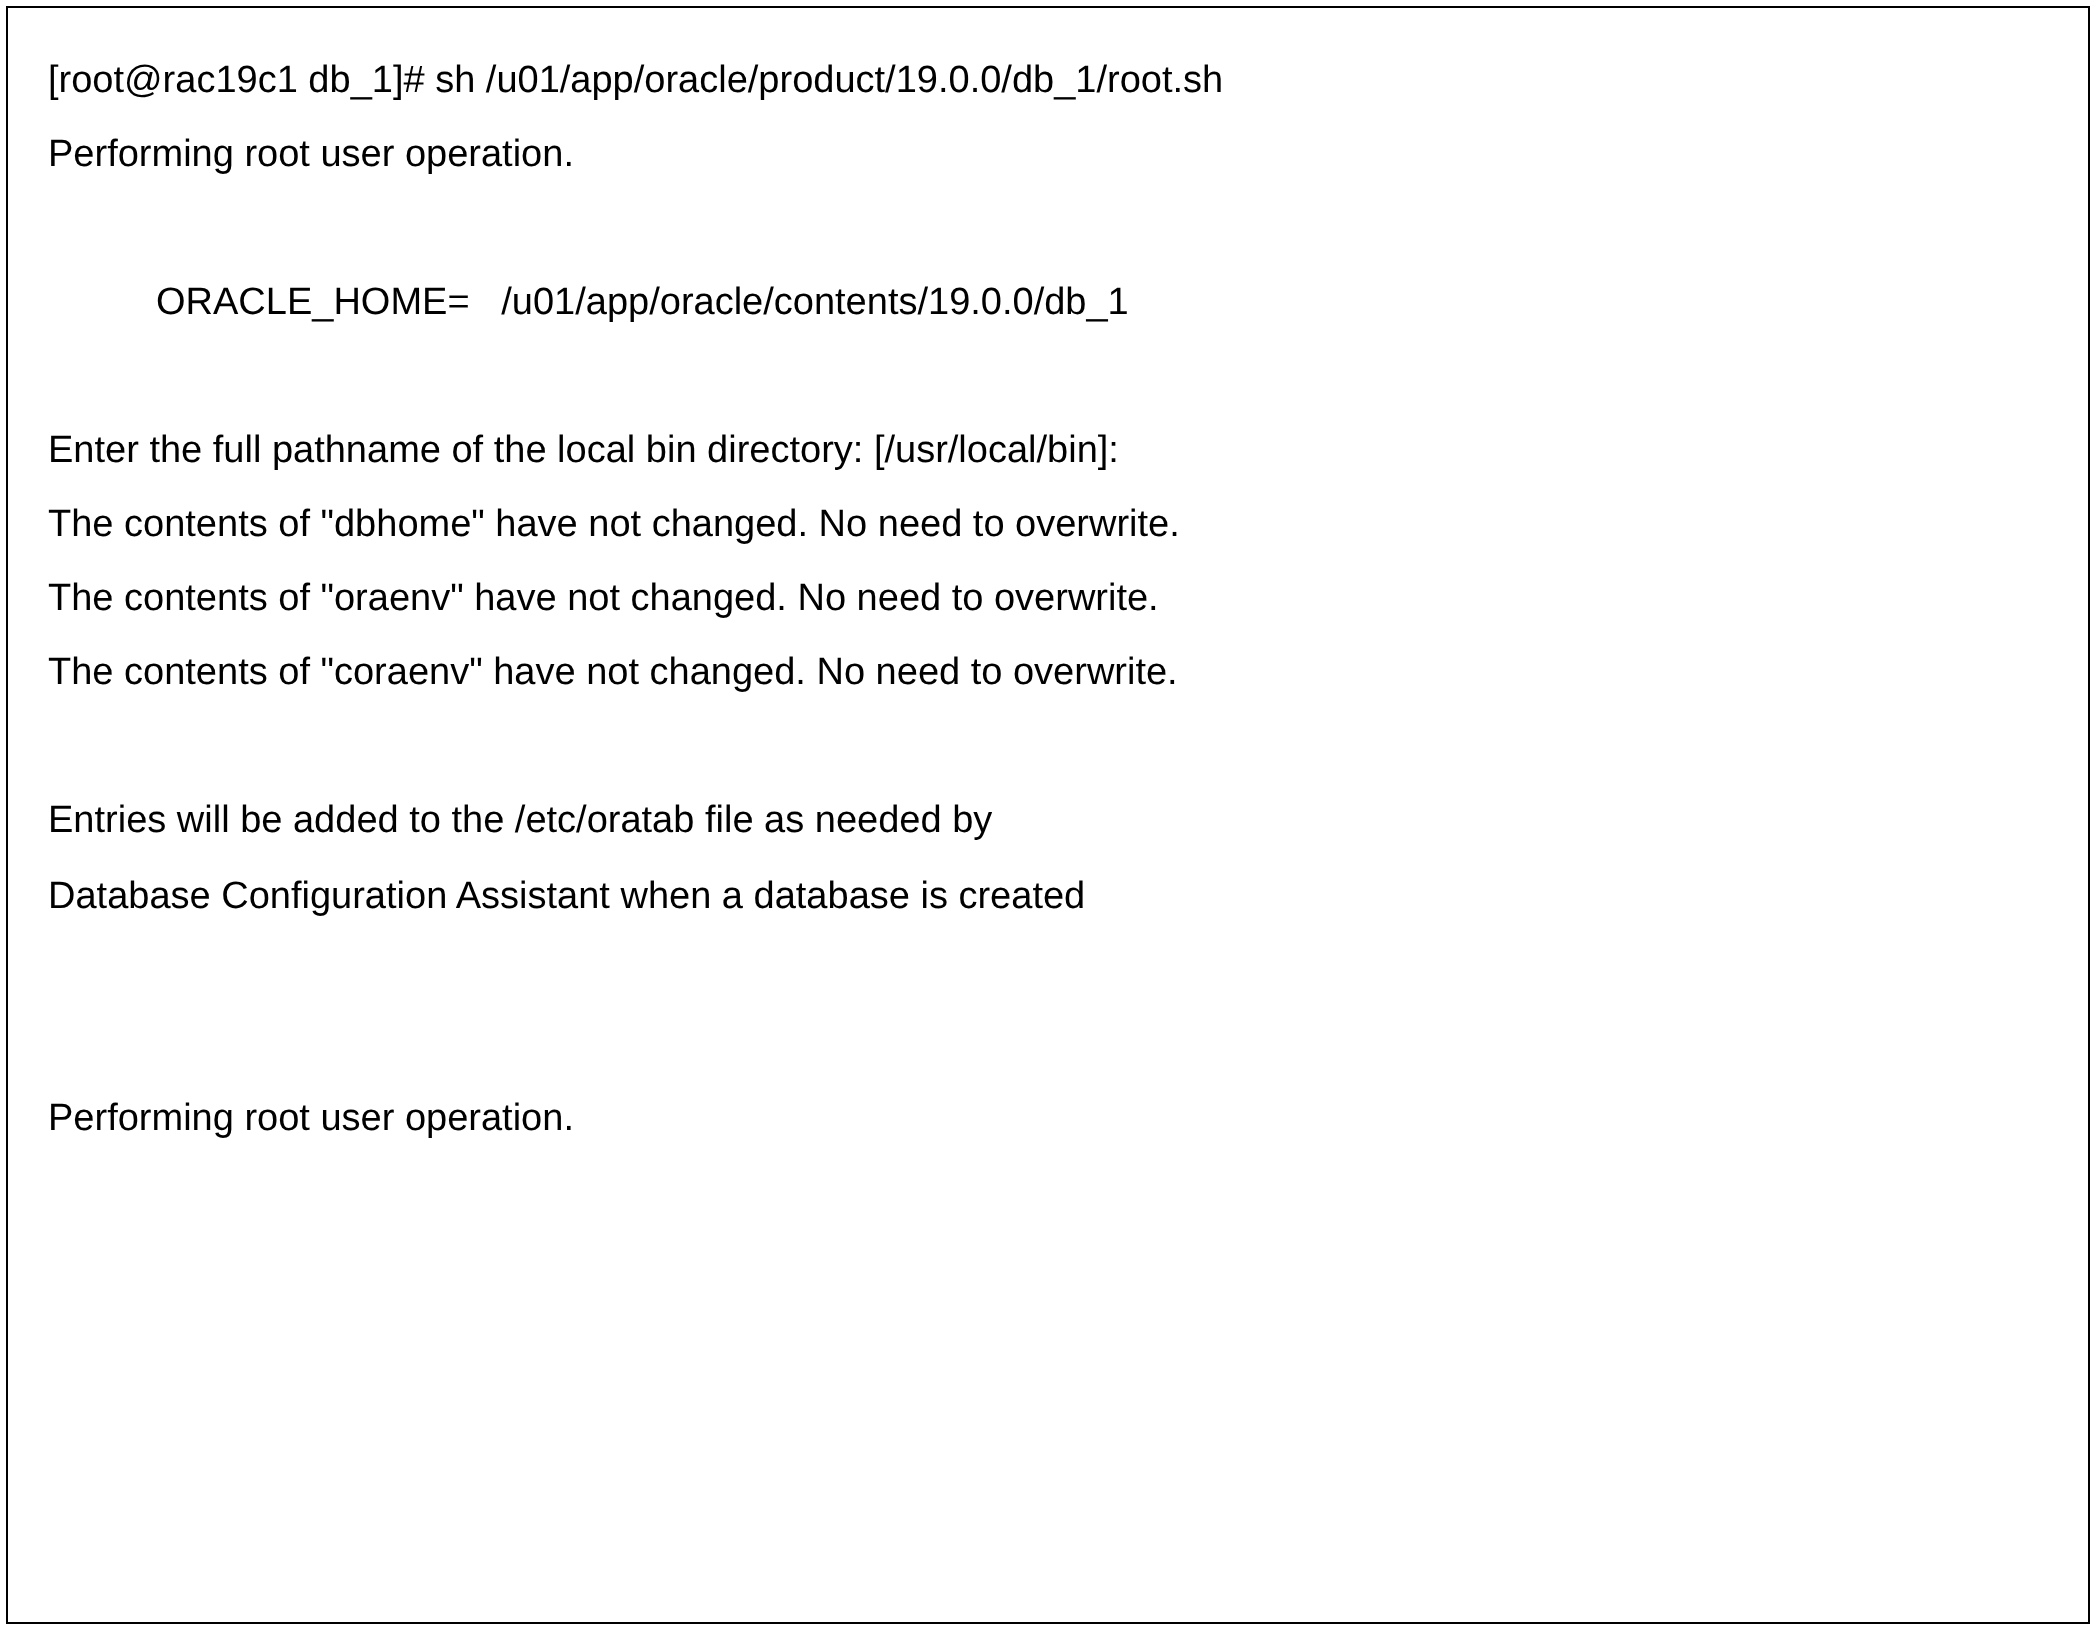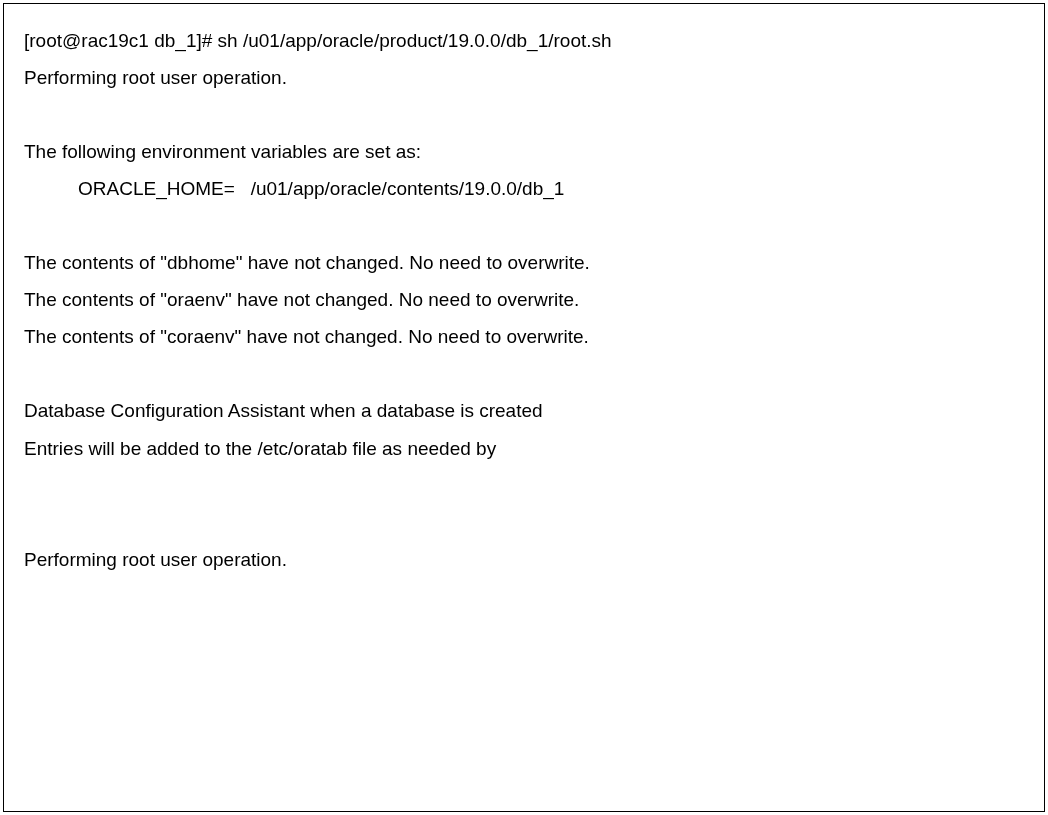--- a/index.html
+++ b/index.html
@@ -34,25 +34,25 @@
       height: 1.95em;
     }
   </style>
 </head>
 <body>
 
 <div class="terminal-box">
   <span class="line">[root@rac19c1 db_1]# sh /u01/app/oracle/product/19.0.0/db_1/root.sh</span>
   <span class="line">Performing root user operation.</span>
   <div class="blank"></div>
-  <span class="line">The following environment variables are set as:</span>
   <span class="line indent">ORACLE_HOME=   /u01/app/oracle/contents/19.0.0/db_1</span>
   <div class="blank"></div>
+  <span class="line">Enter the full pathname of the local bin directory: [/usr/local/bin]:</span>
   <span class="line">The contents of "dbhome" have not changed. No need to overwrite.</span>
   <span class="line">The contents of "oraenv" have not changed. No need to overwrite.</span>
   <span class="line">The contents of "coraenv" have not changed. No need to overwrite.</span>
   <div class="blank"></div>
+  <span class="line">Entries will be added to the /etc/oratab file as needed by</span>
   <span class="line">Database Configuration Assistant when a database is created</span>
-  <span class="line">Entries will be added to the /etc/oratab file as needed by</span>
   <div class="blank"></div>
   <div class="blank"></div>
   <span class="line">Performing root user operation.</span>
 </div>
 
 </body></html>

